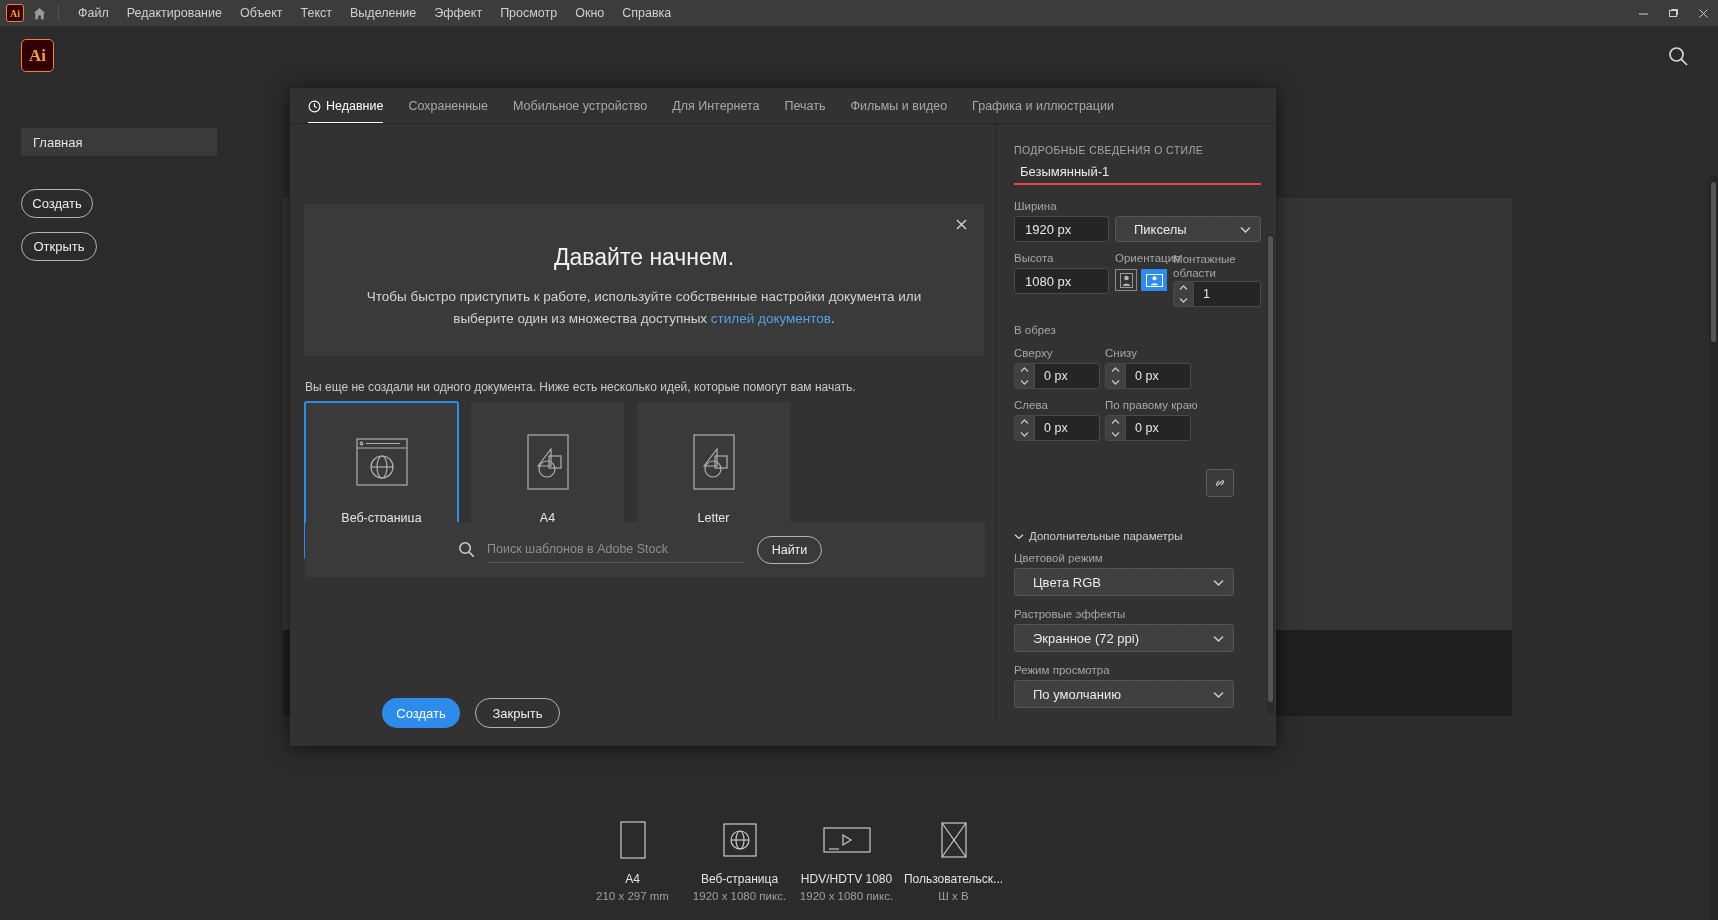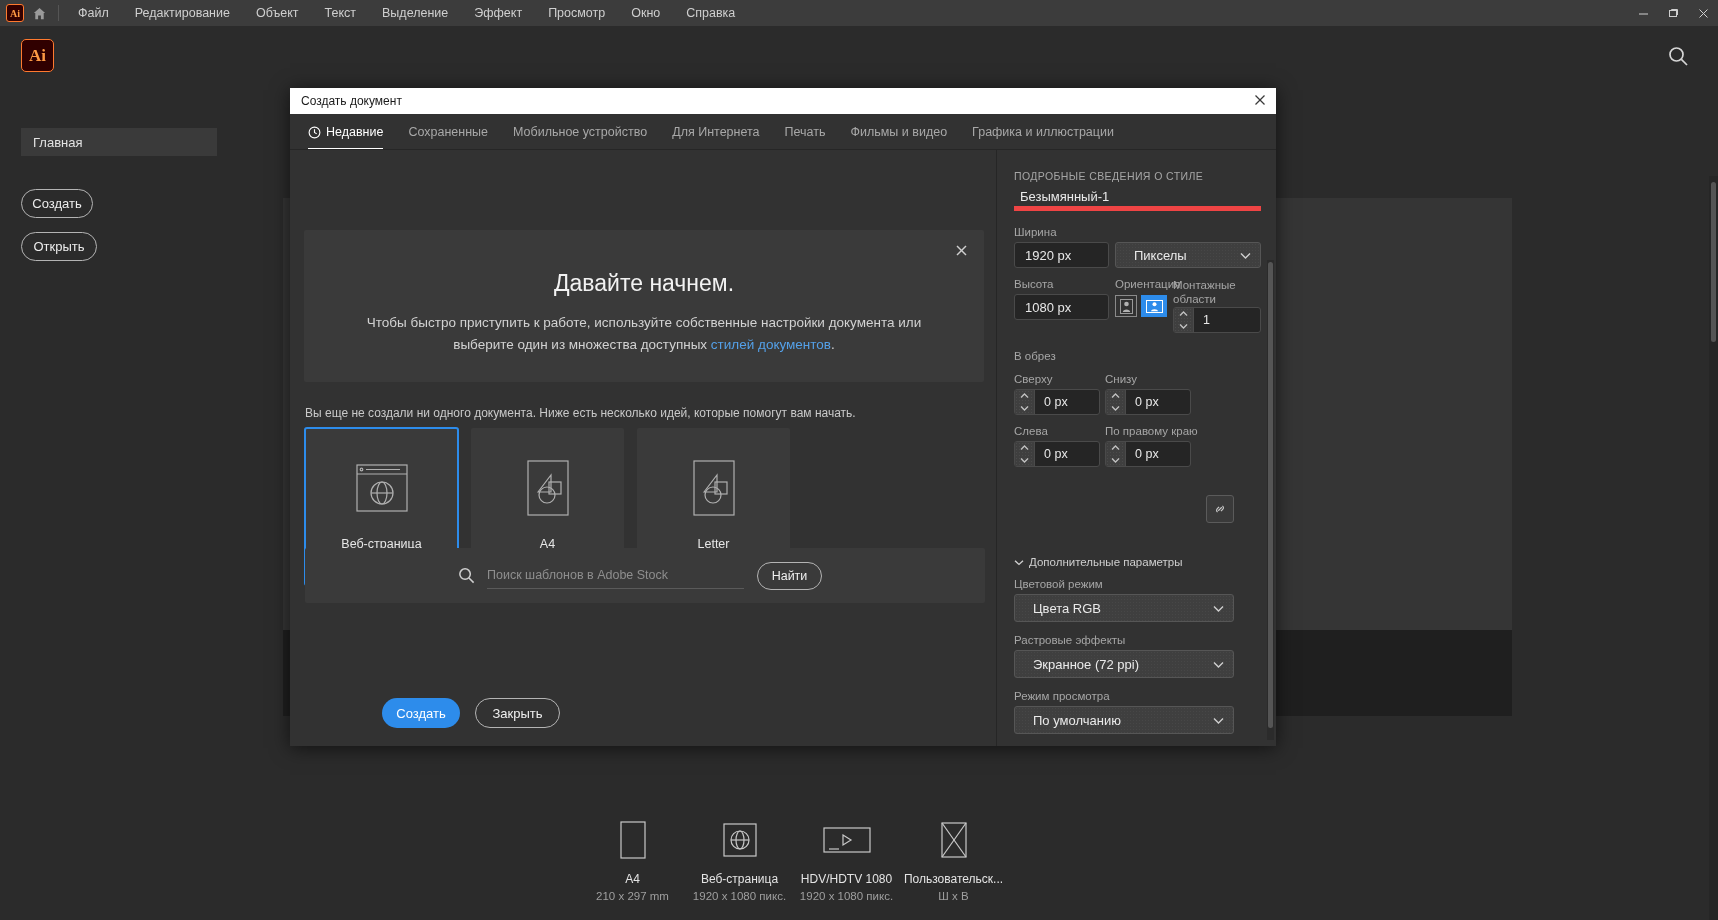--- a/index.html
+++ b/index.html
@@ -21,21 +21,21 @@
     background:#330000; border:1px solid #ff7a2f;
     color:#ff9a44; font-size:10px; font-weight:bold;
     display:flex; align-items:center; justify-content:center;
     font-family:"Liberation Serif", serif;
   }
   #home-btn {
     width:30px; height:26px; display:flex; align-items:center; justify-content:center;
   }
   #home-btn svg { fill:#9a9a9a; }
   .tb-sep { width:1px; height:16px; background:#555; margin:0 10px 0 4px; }
-  #menubar { display:flex; align-items:center; height:26px;gap:8px; }
+  #menubar { display:flex; align-items:center; height:26px; }
   .menu-item {
     color:#cfcfcf; font-size:12.5px; padding:0 9px; line-height:26px; white-space:nowrap;
   }
   #win-ctrl { position:absolute; right:0; top:0; height:26px; display:flex; }
   .wc { width:30px; height:26px; display:flex; align-items:center; justify-content:center;
         color:#cfcfcf; font-size:12px; }
   .wc svg { stroke:#cfcfcf; fill:none; stroke-width:1; }
 
   
   #appheader {
@@ -174,21 +174,21 @@
   #details {
     position:absolute; right:0; top:0; width:280px; height:596px;
     background:#323232; border-left:1px solid #262626;
   }
   #det-head {
     position:absolute; left:17px; top:20px; color:#a6a6a6;
     font-size:10.5px; letter-spacing:.4px;
   }
   #doc-name {
     position:absolute; left:17px; top:36px; width:247px; height:25px;
-    background:transparent; border:none; border-bottom:5px solid #ef4444;
+    background:transparent; border:none; border-bottom:2px solid #ef4444;
     color:#eaeaea; font-size:13px; padding-left:6px;
     font-family:"Liberation Sans", sans-serif; outline:none;
   }
 
   .flabel { position:absolute; color:#a6a6a6; font-size:11.5px; }
   .fval {
     position:absolute; background:#252525; border:1px solid #4a4a4a;
     border-radius:3px; color:#e8e8e8; font-size:13px;
     display:flex; align-items:center; padding-left:10px;
   }
@@ -384,29 +384,20 @@
       <div class="tdim">Ш х В</div>
     </div>
   </div>
 
   <div id="app-scroll"></div>
   <div id="app-scroll-thumb"></div>
 </div>
 
 <div id="dialog">
 
-  <div id="dlg-title">
-    <span>Создать документ</span>
-    <div id="dlg-close">
-      <svg width="16" height="16" viewBox="0 0 16 16">
-          <line x1="3.5" y1="3.5" x2="12.5" y2="12.5"></line>
-          <line x1="12.5" y1="3.5" x2="3.5" y2="12.5"></line>
-        </svg>
-    </div>
-  </div>
 
   <div id="dlg-tabs">
     <div class="dtab active">
       <span class="clock">
         <svg width="13" height="13" viewBox="0 0 14 14">
             <circle cx="7" cy="7" r="5.8"></circle>
             <path d="M7 3.6 V7 L9.4 8.5"></path>
           </svg>
       </span>
       <span>Недавние</span>

